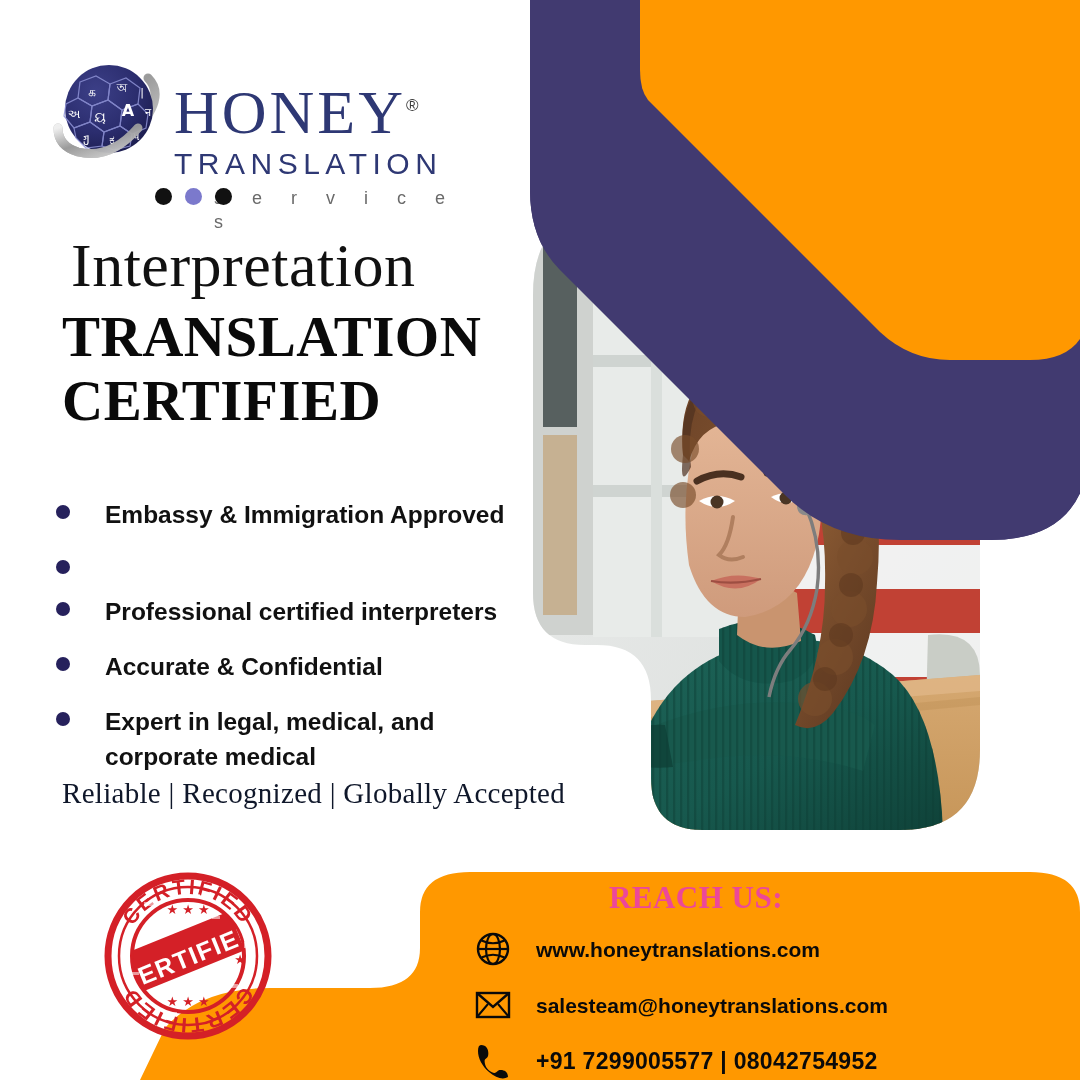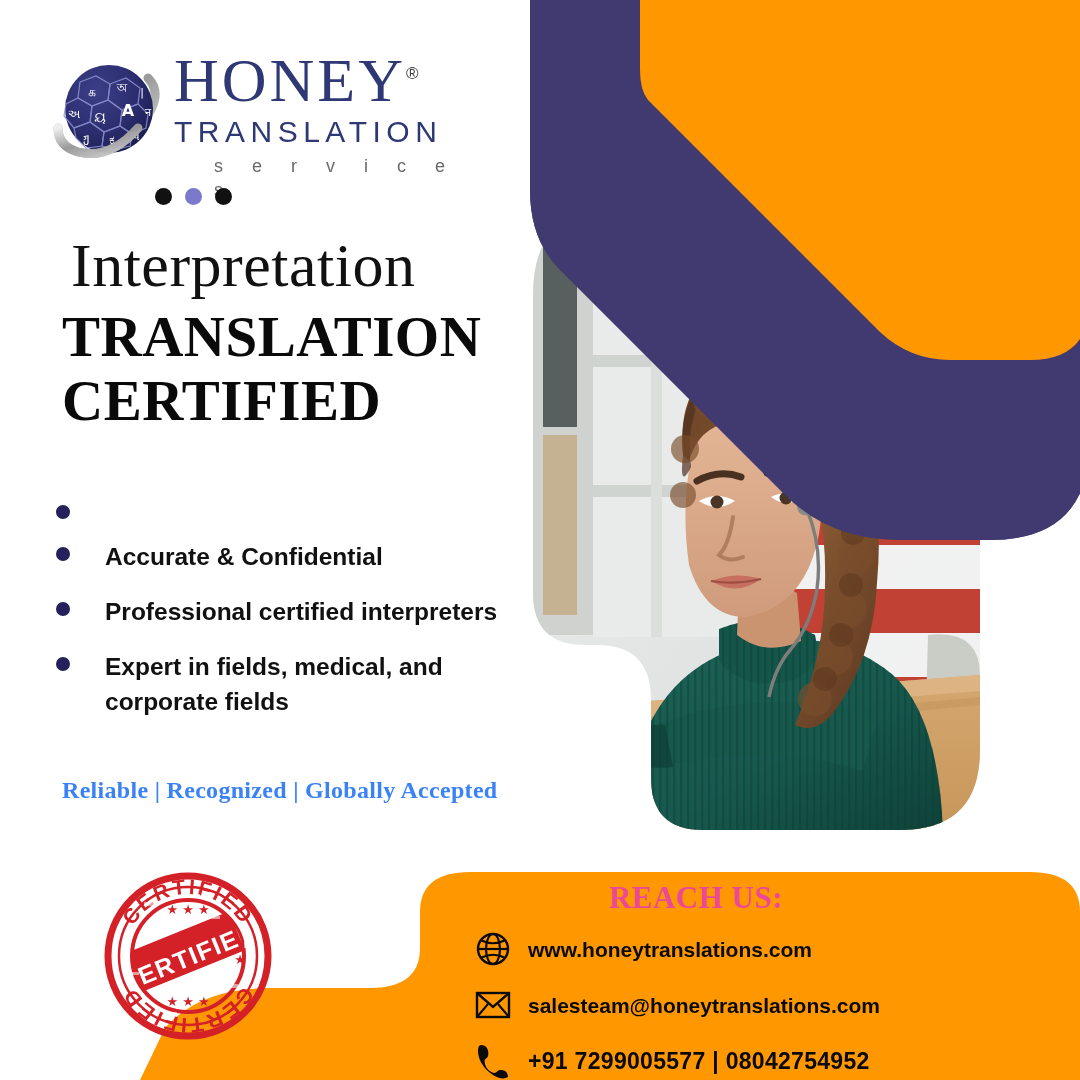--- a/index.html
+++ b/index.html
@@ -38,20 +38,21 @@
   #logo-text { position:absolute; left:122px; top:0px; }
   .logo-honey {
     font-family:"Liberation Serif", serif;
     font-size:62px;
     letter-spacing:3px;
     color:#2e3874;
     line-height:64px;
     font-weight:400;
     position:relative;
     display:inline-block;
+    margin-top:32px;
   }
   .logo-reg {
     font-family:"Liberation Sans", sans-serif;
     font-size:17px;
     vertical-align:super;
     color:#3b3b3b;
     letter-spacing:0;
   }
   .logo-translation {
     font-family:"Liberation Sans", sans-serif;
@@ -107,23 +108,23 @@
     font-size:24.5px;
     line-height:35px;
     color:#111111;
     max-width:400px;
   }
 
   
   #tagline {
     position:absolute; left:62px; top:777px; z-index:6;
     font-family:"Liberation Serif", serif;
-    font-weight:bold;
-    font-size:24px;
-    color:#3b82f6;
+    font-weight:normal;
+    font-size:29px;
+    color:#0f172a;
     letter-spacing:0.3px;
   }
 
   
   #photo-wrap {
     position:absolute; left:533px; top:205px;
     width:447px; height:625px;
     z-index:4;
     overflow:hidden;
   }
@@ -144,21 +145,21 @@
   #reach-block { position:absolute; left:470px; top:880px; width:600px; z-index:8; }
   #reach-title {
     font-family:"Liberation Serif", serif;
     font-weight:bold;
     font-size:31px;
     color:#ec4899;
     text-align:center;
     width:452px;
     letter-spacing:0.5px;
   }
-  .contact-row { display:flex; align-items:center; margin-top:14px; }
+  .contact-row { display:flex; align-items:center; margin-top:14px;gap:8px; }
   .contact-icon { flex:0 0 46px; height:42px; display:flex; align-items:center; justify-content:center; margin-right:12px;}
   .contact-text {
     font-family:"Liberation Sans", sans-serif;
     font-weight:bold;
     font-size:21px;
     line-height:27px;
     color:#0a0a0a;
   }
   #row-web { margin-top:12px; align-items:center; }
   #row-phone .contact-text { font-size:23px; letter-spacing:0.3px; }
@@ -398,32 +399,36 @@
     <div id="headline-script">Interpretation</div>
     <div id="headline-main">
       <div>TRANSLATION</div>
       <div>CERTIFIED</div>
     </div>
   </div>
 
   <div id="bullets">
     <div class="bullet-row">
       <span class="bullet-dot"></span>
+      <span class="bullet-text">Embassy &amp; Immigration Approved</span>
+    </div>
+    <div class="bullet-row">
+      <span class="bullet-dot"></span>
+    </div>
+    <div class="bullet-row">
+      <span class="bullet-dot"></span>
+      <span class="bullet-text">Professional certified interpreters</span>
     </div>
     <div class="bullet-row">
       <span class="bullet-dot"></span>
       <span class="bullet-text">Accurate &amp; Confidential</span>
     </div>
     <div class="bullet-row">
       <span class="bullet-dot"></span>
-      <span class="bullet-text">Professional certified interpreters</span>
-    </div>
-    <div class="bullet-row">
-      <span class="bullet-dot"></span>
-      <span class="bullet-text" style="max-width:340px">Expert in fields, medical, and corporate fields</span>
+      <span class="bullet-text" style="max-width:340px">Expert in legal, medical, and corporate medical</span>
     </div>
   </div>
 
   <div id="tagline">Reliable  |  Recognized  |  Globally Accepted</div>
 
   <svg id="bottom-orange" viewBox="0 0 1080 220" preserveAspectRatio="none">
     <path d="M1080,220 L1080,52 Q1080,12 1030,12 L470,12 Q420,12 420,52
              L420,88 Q420,128 370,128 L270,128 Q200,128 165,168 L140,220 Z" fill="#FF9800"></path>
   </svg>
 

